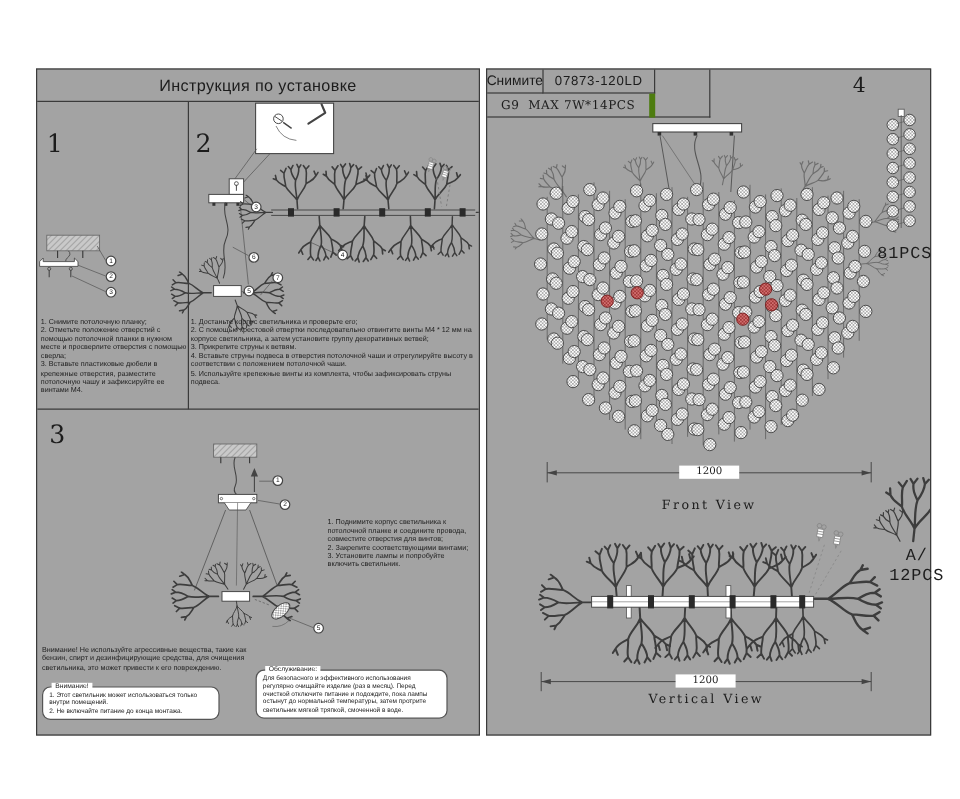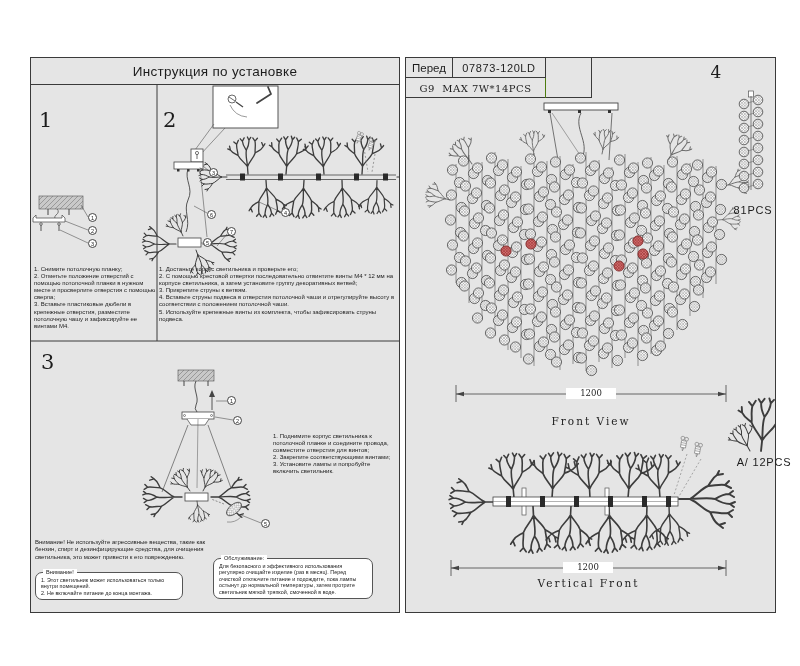--- a/index.html
+++ b/index.html
@@ -1,18 +1,18 @@
 <!DOCTYPE html>
 <html><head>
 <meta charset="utf-8">
 <style>
   html,body{margin:0;padding:0;background:#fff;}
   .page{position:relative;width:800px;height:666px;background:#fff;overflow:hidden;
         font-family:"Liberation Sans",sans-serif;color:#1c1c1c;}
-  .panel{position:absolute;border:1px solid #3a3a3a;background:#e5e5e5;box-sizing:border-box;}
+  .panel{position:absolute;border:1px solid #3a3a3a;background:#a3a3a3;box-sizing:border-box;}
   #lp{left:30px;top:57px;width:370px;height:556px;}
   #rp{left:405px;top:57px;width:371px;height:556px;}
   svg.art{position:absolute;left:0;top:0;pointer-events:none;}
   .abs{position:absolute;}
   .lp-title{left:0;top:0;width:100%;height:27px;line-height:27px;text-align:center;
             font-size:13.5px;letter-spacing:.3px;border-bottom:1px solid #3a3a3a;box-sizing:border-box;}
   .stepnum{font-family:"DejaVu Serif",serif;font-size:21px;line-height:24px;}
   .steptext{font-size:6px;line-height:7.1px;color:#222;white-space:pre-line;}
   .warn{font-size:6px;line-height:7.4px;color:#222;}
   .rbox{border:1px solid #555;border-radius:7px;font-size:5.4px;line-height:6.4px;color:#222;
@@ -20,21 +20,21 @@
   .rbox .bt{position:absolute;top:-4px;left:7px;background:#fff;padding:0 3px;font-size:5.6px;}
   .callout{position:absolute;width:9px;height:9px;border:1px solid #444;border-radius:50%;
            font-size:5.5px;line-height:8px;text-align:center;color:#222;box-sizing:border-box;background:#fff;}
   .tcell{position:absolute;box-sizing:border-box;display:flex;align-items:center;justify-content:center;}
   .model-label{font-size:11.5px;}
   .model-value{font-family:Liberation Sans, sans-serif;font-size:11px;letter-spacing:.6px;}
   .spec{font-family:"DejaVu Serif",serif;font-size:10px;letter-spacing:.5px;white-space:pre;}
   .pgnum{font-family:"DejaVu Serif",serif;font-size:17px;text-align:center;}
   .dim{font-family:"DejaVu Serif",serif;font-size:8.5px;background:#fff;text-align:center;line-height:11px;}
   .viewlbl{font-family:"DejaVu Serif",serif;font-size:10.5px;letter-spacing:2px;text-align:center;}
-  .pcs{font-family:Liberation Sans, sans-serif;font-size:11px;letter-spacing:.8px;text-align:center;}
+  .pcs{font-family:Liberation Mono, monospace;font-size:14px;letter-spacing:.8px;text-align:center;}
   .coral{color:#3d3d3d;}
   .coral-light{color:#6e6e6e;}
   .gray{color:#8a8a8a;}
 </style>
 </head>
 <body>
 
 <svg width="0" height="0" style="position:absolute" aria-hidden="true">
   <defs>
     <pattern id="hp" width="5" height="5" patternUnits="userSpaceOnUse">
@@ -772,29 +772,29 @@
         <line x1="45" y1="502" x2="45" y2="518"></line>
         <line x1="320" y1="502" x2="320" y2="518"></line>
         <line x1="45" y1="510" x2="320" y2="510"></line>
         <polygon points="45,510 53,507.8 53,512.2" fill="#444" stroke="none"></polygon>
         <polygon points="320,510 312,507.8 312,512.2" fill="#444" stroke="none"></polygon>
       </g>
     </svg>
 
     <div>
       <div class="abs" style="left:0;top:0;width:186px;height:40px;border-right:1px solid #3a3a3a;border-bottom:1px solid #3a3a3a;box-sizing:border-box"></div>
-      <div class="tcell model-label" style="left:0;top:0;width:47px;height:20px;border-right:1px solid #3a3a3a;border-bottom:1px solid #3a3a3a">Перед</div>
+      <div class="tcell model-label" style="left:0;top:0;width:47px;height:20px;border-right:1px solid #3a3a3a;border-bottom:1px solid #3a3a3a">Снимите</div>
       <div class="tcell model-value" style="left:47px;top:0;width:93px;height:20px;border-right:1px solid #3a3a3a;border-bottom:1px solid #3a3a3a">07873-120LD</div>
-      <div class="tcell spec" style="left:0;top:20px;width:140px;height:20px;border-right:1px solid #4d7c0f">G9  MAX 7W*14PCS</div>
+      <div class="tcell spec" style="left:0;top:20px;width:140px;height:20px;border-right:5px solid #4d7c0f">G9  MAX 7W*14PCS</div>
     </div>
 
     <div class="abs pgnum" style="left:298px;top:4px;width:24px">4</div>
 
     <div class="abs dim" style="left:160px;top:330px;width:50px">1200</div>
     <div class="abs viewlbl" style="left:130px;top:357px;width:110px">Front View</div>
 
     <div class="abs pcs" style="left:325px;top:146px;width:44px">81PCS</div>
     <div class="abs pcs" style="left:330px;top:398px;width:56px">A/ 12PCS</div>
 
     <div class="abs dim" style="left:157px;top:504px;width:50px">1200</div>
-    <div class="abs viewlbl" style="left:125px;top:519px;width:115px">Vertical Front</div>
+    <div class="abs viewlbl" style="left:125px;top:519px;width:115px">Vertical View</div>
   </section>
 </div>
 
 </body></html>

